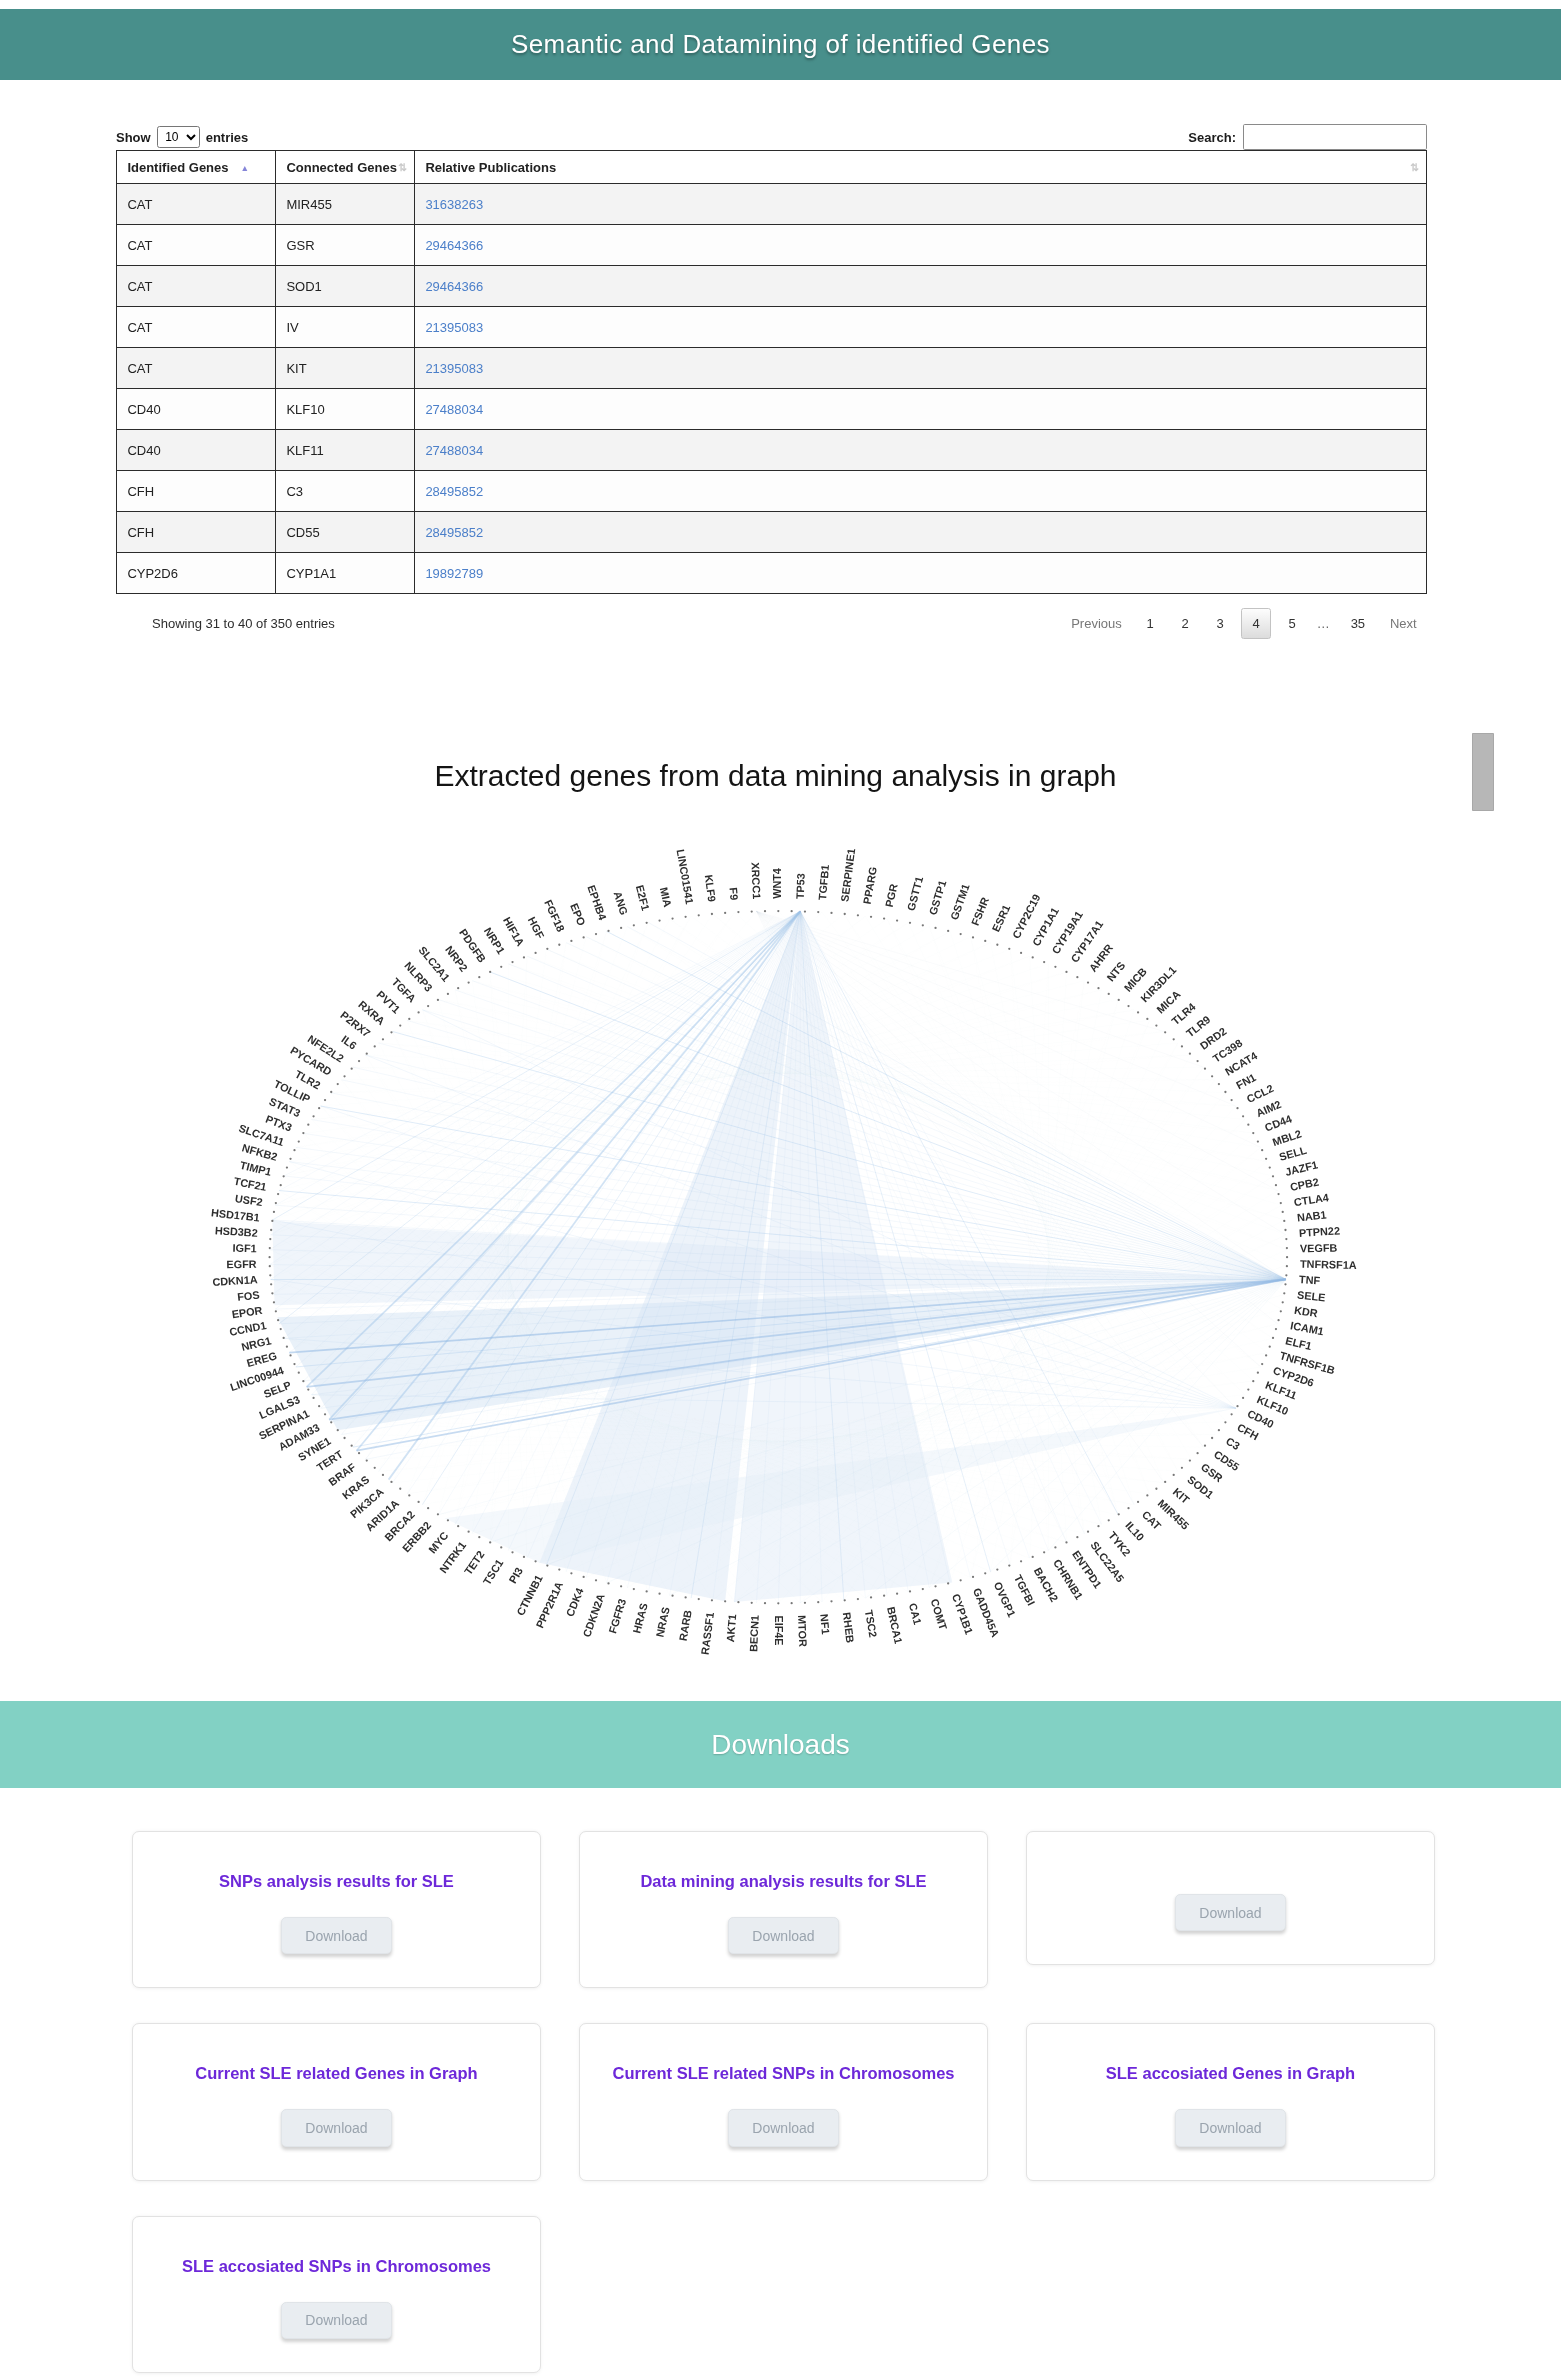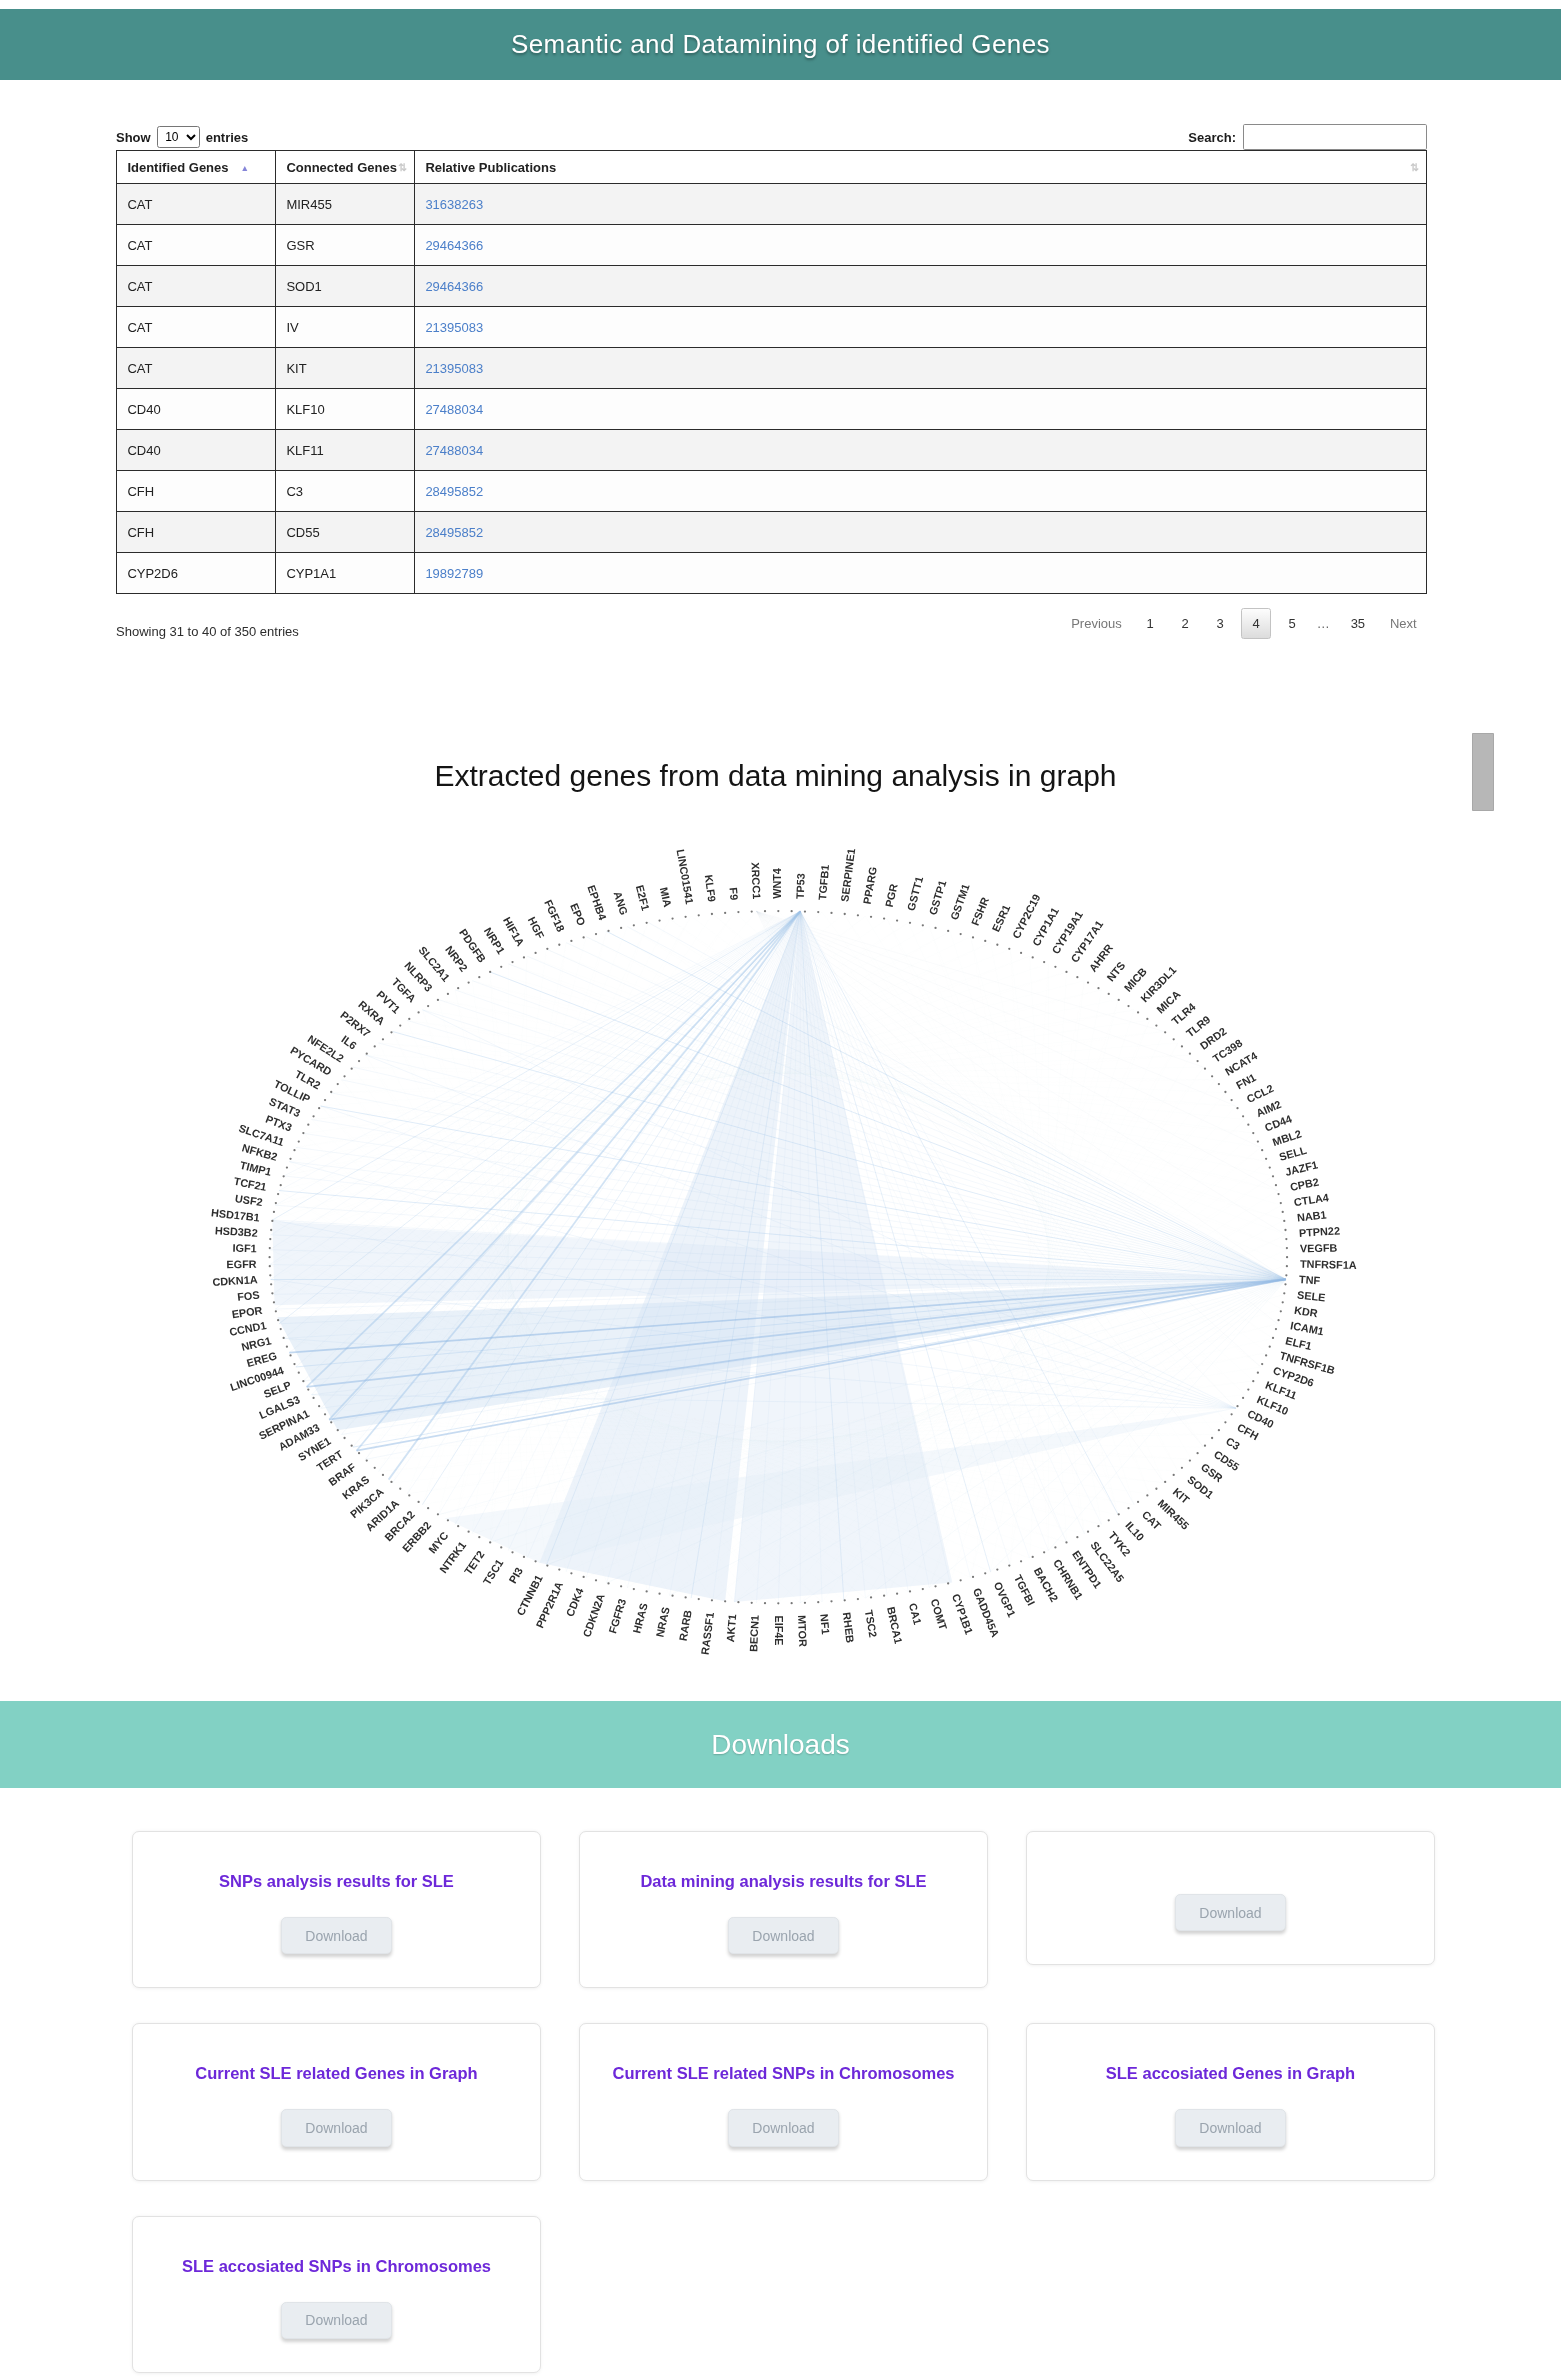--- a/index.html
+++ b/index.html
@@ -36,21 +36,21 @@
   table.genes th{font-weight:700;padding:8.7px 10.4px;background:#fff;position:relative;}
   table.genes th .sort-asc{color:#8585d8;font-size:8.7px;margin-left:12px;vertical-align:middle;}
   table.genes th .sort-both{color:#c9c9c9;font-size:10.4px;position:absolute;right:7px;top:50%;transform:translateY(-50%);}
   table.genes td{padding:11.3px 10.4px;height:41px;}
   table.genes tbody tr:nth-child(odd) td{background:#f3f3f3;}
   table.genes tbody tr:nth-child(even) td{background:#fdfdfd;}
   .col-ident{width:159px;}
   .col-conn{width:139px;}
   table.genes a{color:var(--link-blue);text-decoration:none;}
 
-  .table-footer{display:flex;justify-content:space-between;align-items:flex-end;margin-top:14px;font-size:13px;color:#2d2d2d;}
+  .table-footer{display:flex;justify-content:space-between;align-items:center;margin-top:14px;font-size:13px;color:#2d2d2d;margin-left:36px;}
   .pagination{display:flex;align-items:center;gap:4px;}
   .pagination .pg-prev,.pagination .pg-next{color:#777;padding:7px 10.4px;cursor:default;}
   .pagination .pg-num{color:#333;padding:7px 10.4px;cursor:pointer;}
   .pagination .pg-num.current{background:linear-gradient(#fdfdfd,#dcdcdc);border:0.9px solid #c3c3c3;border-radius:2.6px;}
   .pagination .pg-ellipsis{color:#666;padding:7px 3.5px;}
 
   
   .graph-title{position:absolute;top:759px;left:0;width:1551px;text-align:center;
     font-size:30px;color:#141414;}
   .scroll-thumb{position:absolute;left:1472px;top:733px;width:22px;height:78px;

